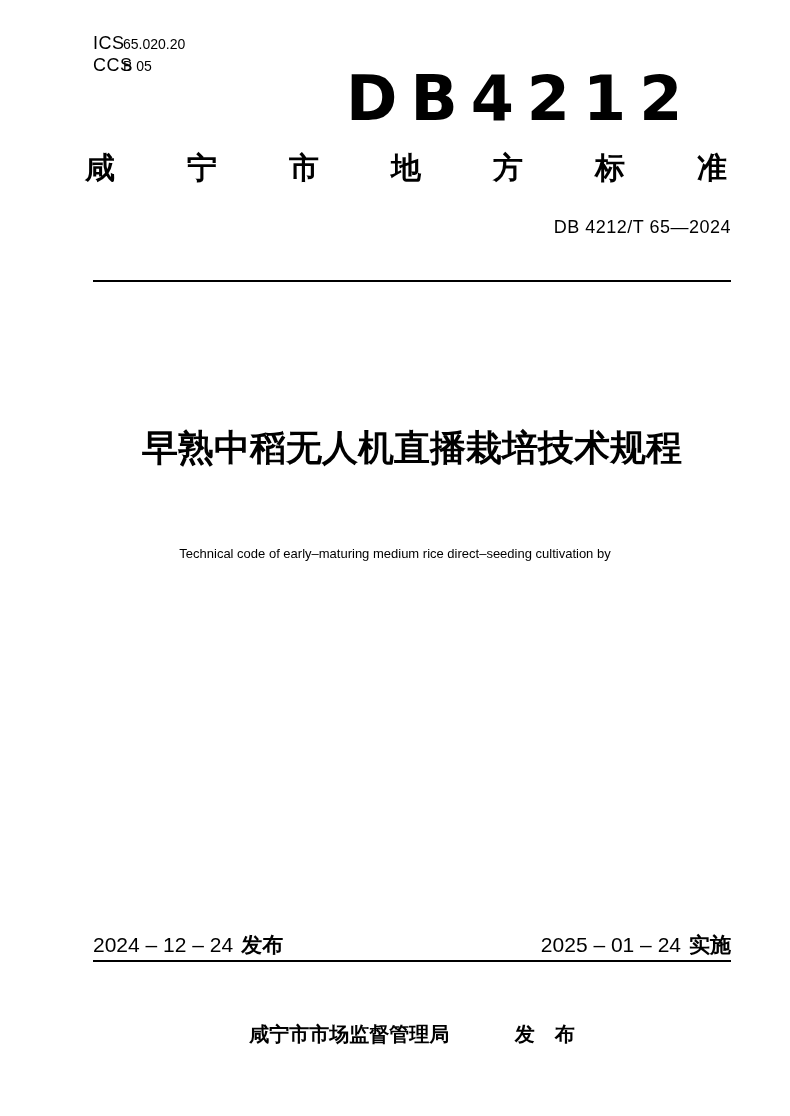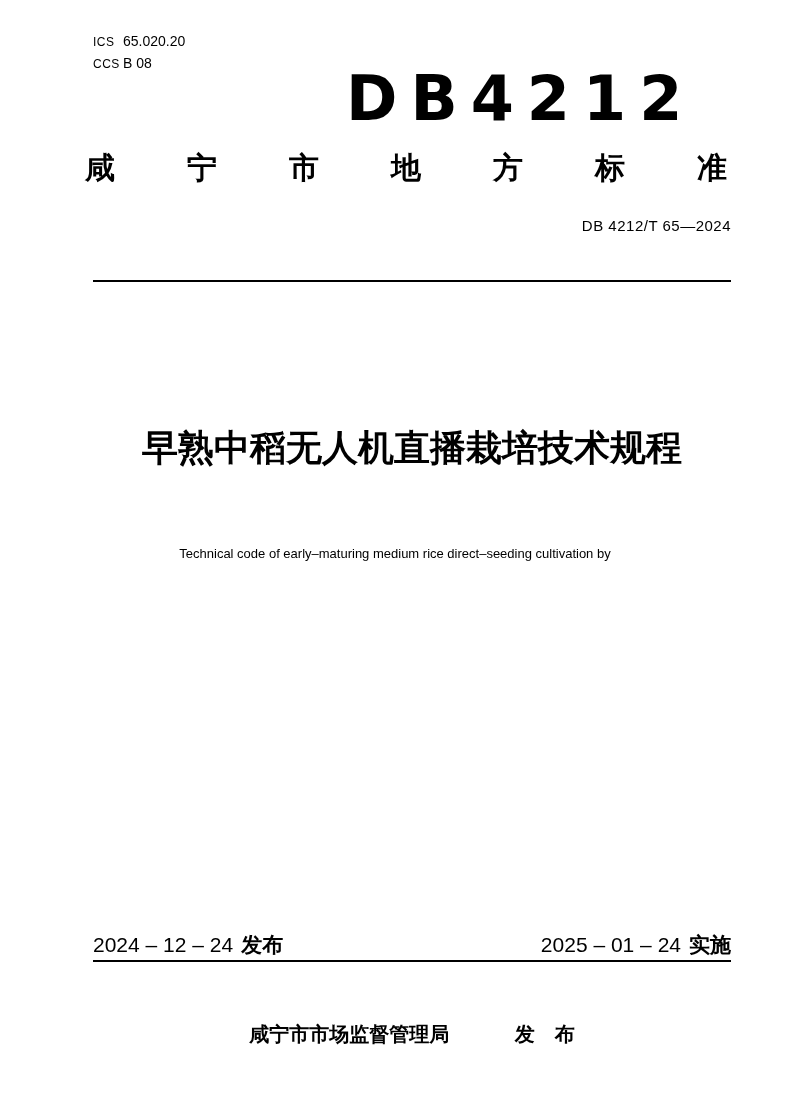--- a/index.html
+++ b/index.html
@@ -14,21 +14,21 @@
     width: 790px;
     height: 1116px;
     margin: 0 auto;
     background: #ffffff;
     overflow: hidden;
   }
 
   
   .ics-block { position: absolute; left: 93px; top: 33px; }
   .ics-row { display: flex; align-items: baseline; height: 22px; }
-  .ics-label { font-size: 12px; width: 30px; letter-spacing: 0.5px; }
+  .ics-label { font-size: 18px; width: 30px; letter-spacing: 0.5px; }
   .ics-value { font-size: 14px; }
 
   
   .logo {
     position: absolute;
     left: 346px;
     top: 68px;
     font-family: "DejaVu Sans", "Liberation Sans", sans-serif;
     font-weight: 700;
     font-size: 62px;
@@ -49,21 +49,21 @@
     font-weight: 600;
     line-height: 1;
   }
 
   .standard-number {
     position: absolute;
     left: 93px;
     top: 217px;
     width: 638px;
     text-align: right;
-    font-size: 15px;
+    font-size: 18px;
     letter-spacing: 0.5px;
   }
 
   .rule-top {
     position: absolute;
     left: 93px;
     top: 280px;
     width: 638px;
     height: 2px;
     background: #000000;
@@ -124,21 +124,21 @@
 
 <div class="page">
 
   <div class="ics-block">
     <div class="ics-row">
       <span class="ics-label">ICS</span>
       <span class="ics-value">65.020.20</span>
     </div>
     <div class="ics-row">
       <span class="ics-label">CCS</span>
-      <span class="ics-value">B 08</span>
+      <span class="ics-value">B 05</span>
     </div>
   </div>
 
   <div class="logo">DB4212</div>
 
   <div class="standard-type">
       <span>咸</span>
       <span>宁</span>
       <span>市</span>
       <span>地</span>

